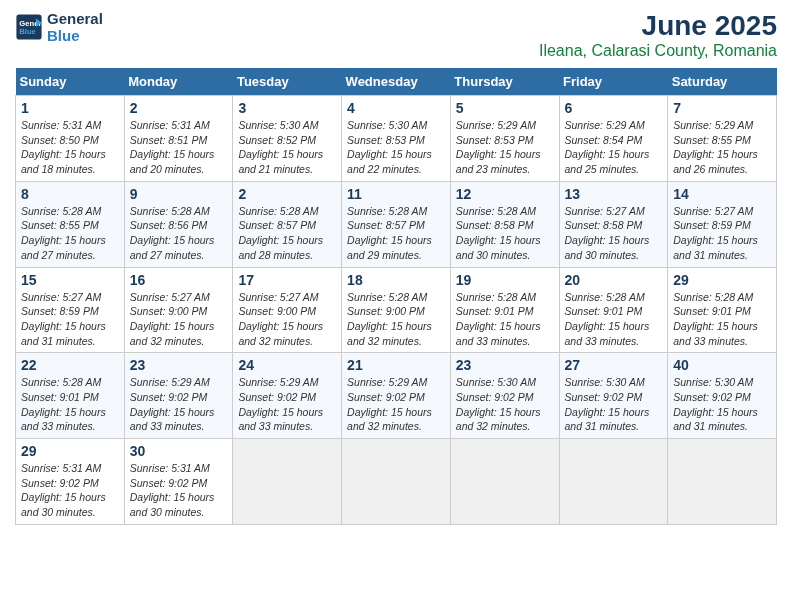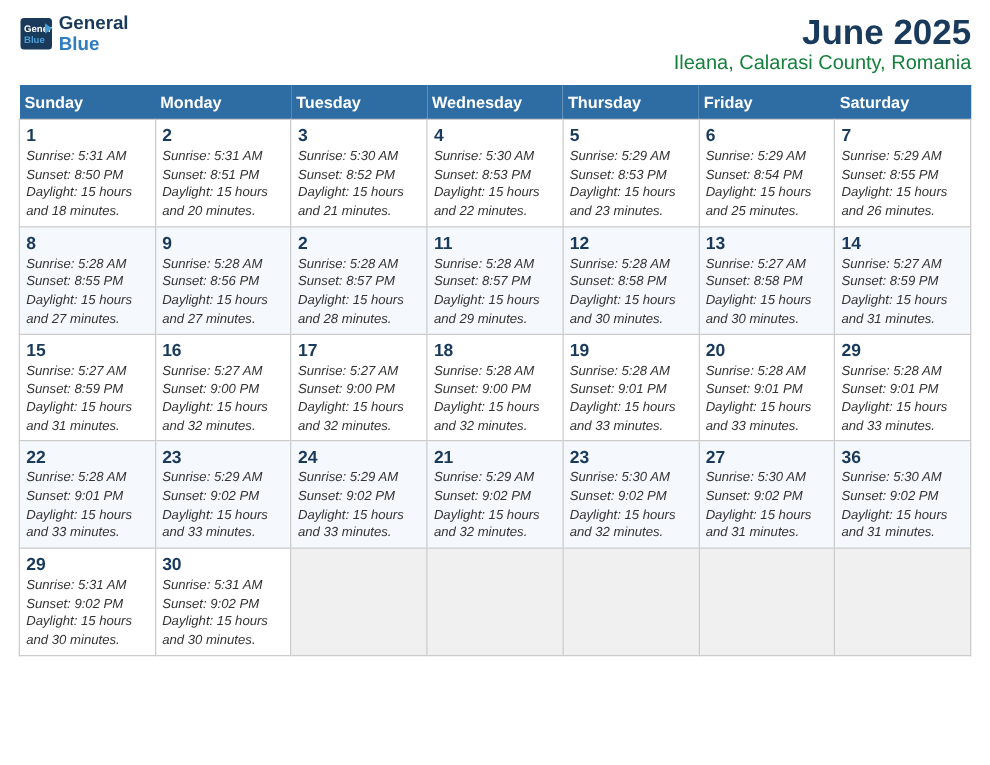--- a/index.html
+++ b/index.html
@@ -303,21 +303,21 @@
 and 32 minutes.</div>
         </td>
         <td>
           <span class="day-num">27</span>
           <div class="day-info" style="white-space: pre-line;">Sunrise: 5:30 AM
 Sunset: 9:02 PM
 Daylight: 15 hours
 and 31 minutes.</div>
         </td>
         <td>
-          <span class="day-num">36</span>
+          <span class="day-num">40</span>
           <div class="day-info" style="white-space: pre-line;">Sunrise: 5:30 AM
 Sunset: 9:02 PM
 Daylight: 15 hours
 and 31 minutes.</div>
         </td>
       </tr>
       <tr>
         <td>
           <span class="day-num">29</span>
           <div class="day-info" style="white-space: pre-line;">Sunrise: 5:31 AM

